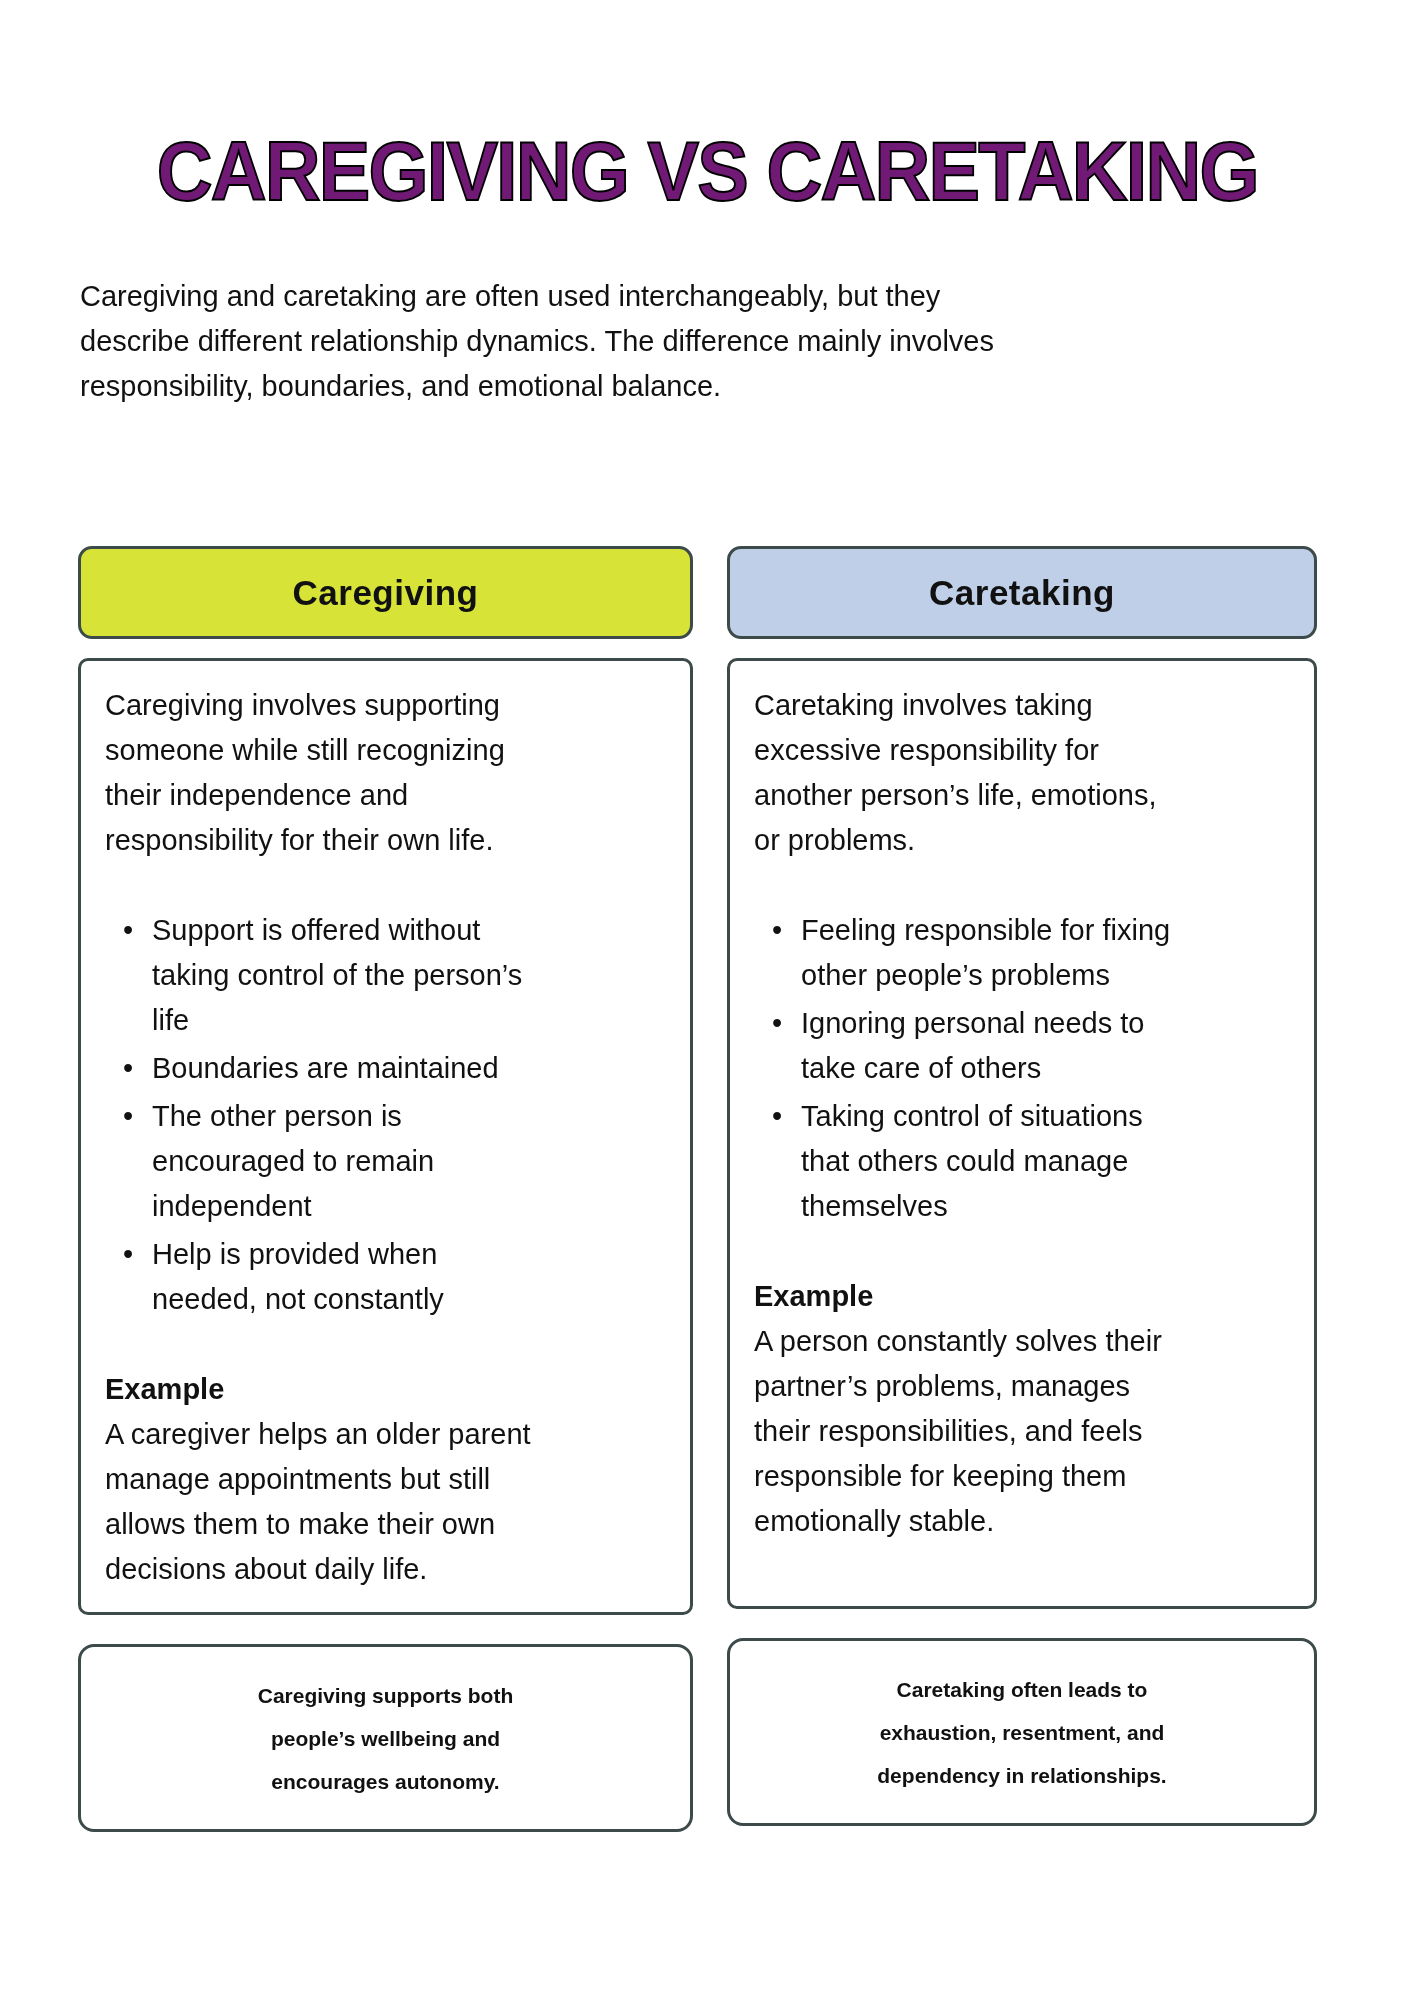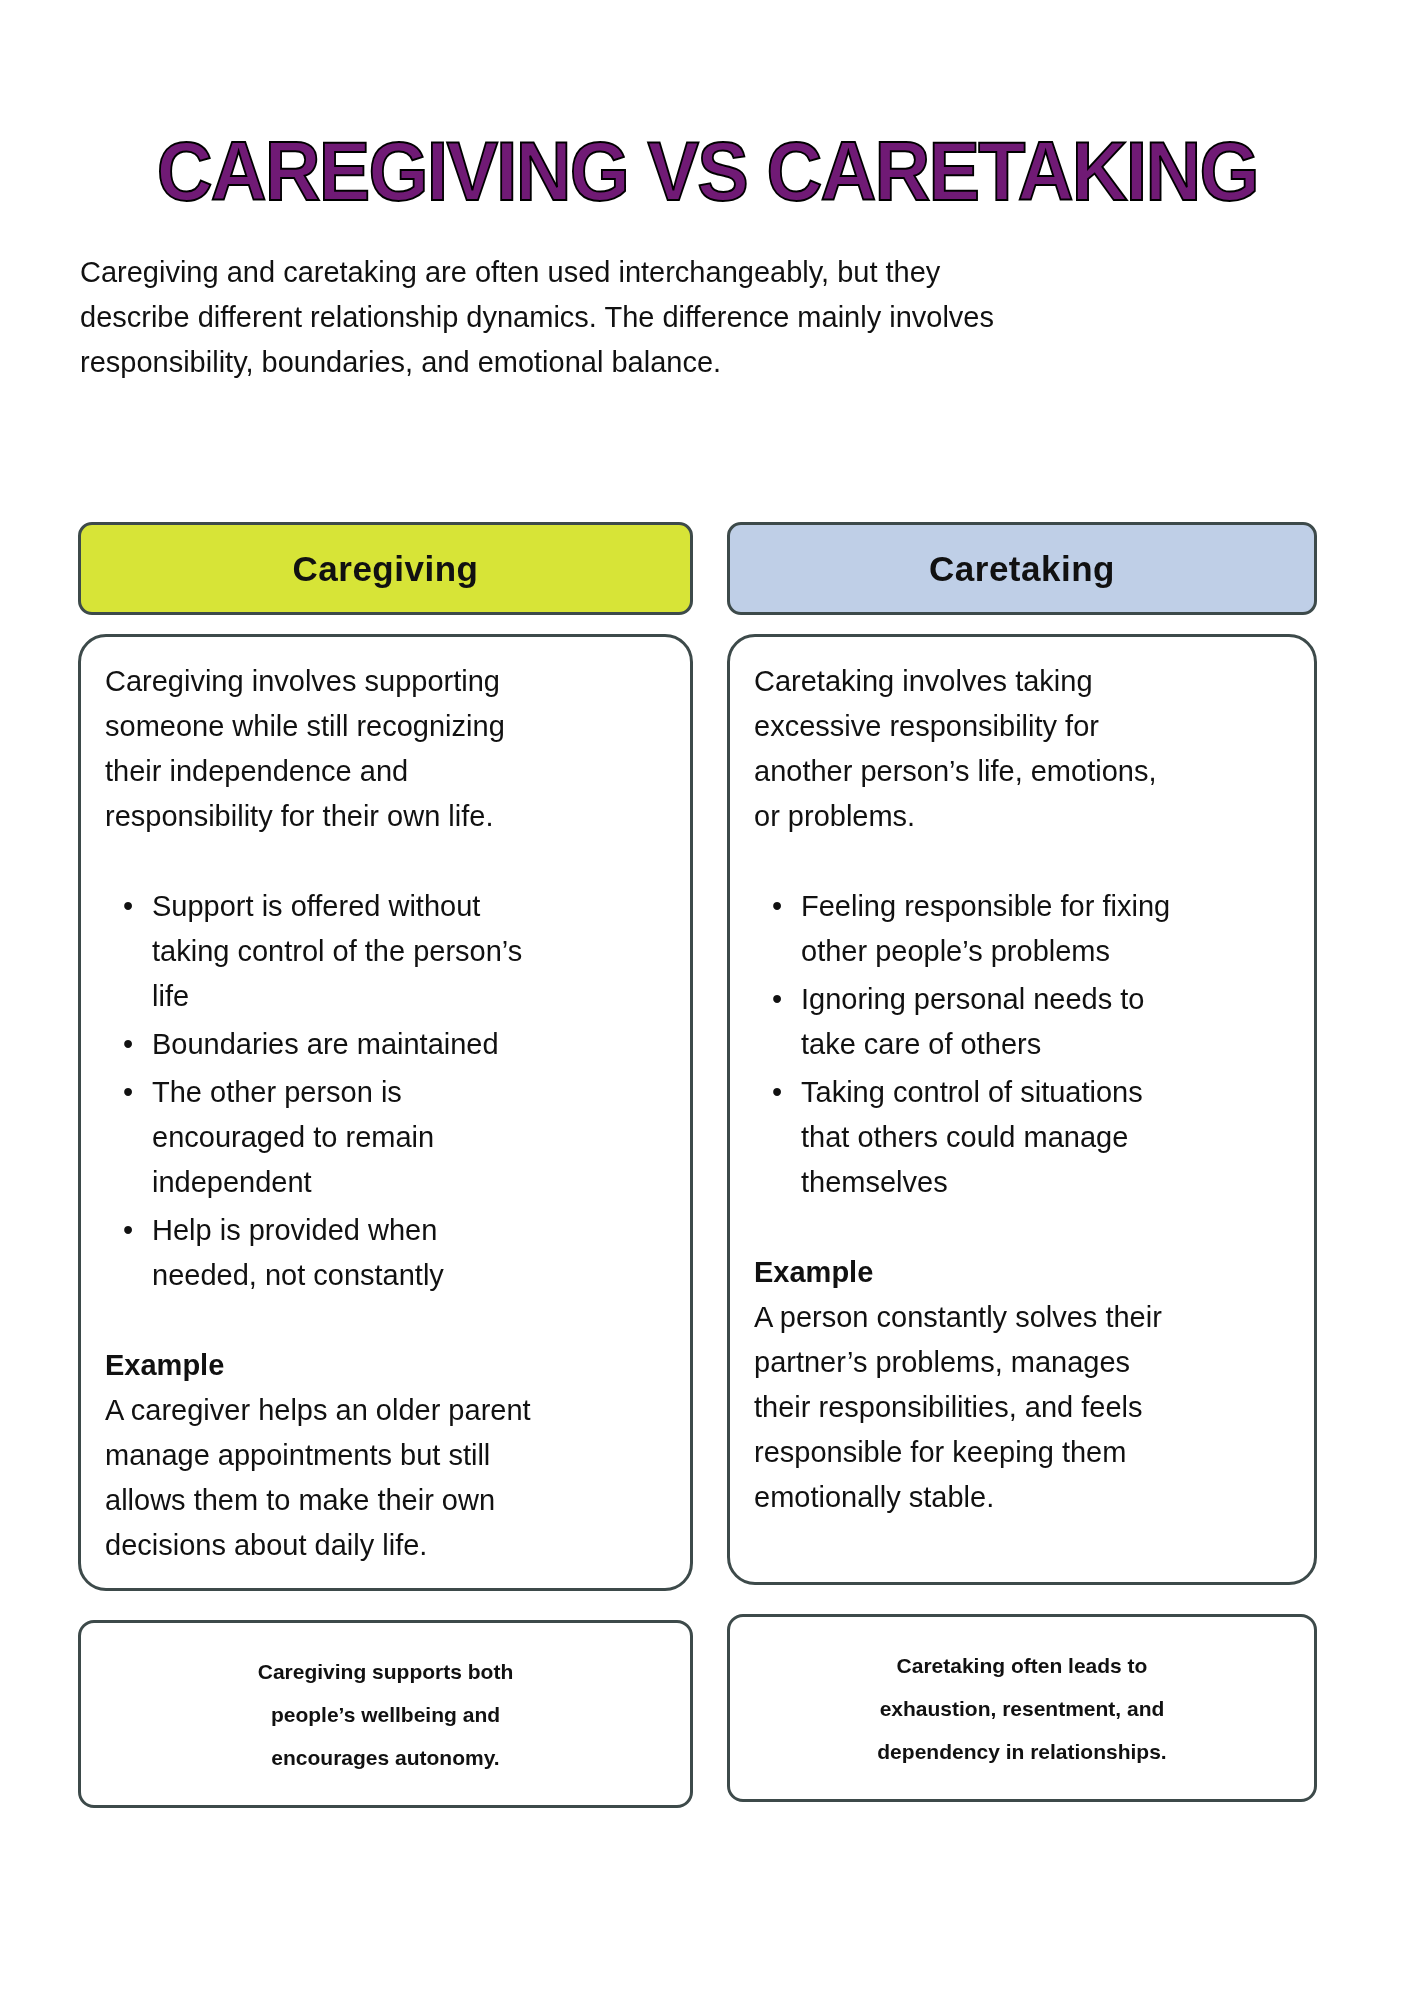--- a/index.html
+++ b/index.html
@@ -36,21 +36,21 @@
     color: #701a75;
     -webkit-text-stroke: 2px #000;
   }
   .title .squeeze {
     display: inline-block;
     transform: scaleX(0.92);
     transform-origin: 50% 50%;
     white-space: nowrap;
   }
   .intro {
-    margin: 34px 97px 0 80px;
+    margin: 58px 97px 0 80px;
     font-size: 29px;
     line-height: 45px;
     white-space: pre-line;
   }
   .columns {
     display: grid;
     grid-template-columns: 615px 590px;
     column-gap: 34px;
     margin: 137px 97px 0 78px;
   }
@@ -65,21 +65,21 @@
   .hdr-label {
     font-weight: bold;
     font-size: 35px;
     letter-spacing: 0.5px;
   }
   .col-caregiving .hdr-box { background: var(--caregiving-header); }
   .col-caretaking .hdr-box { background: var(--caretaking-header); align-items: center; }
   .body-box {
     margin-top: 19px;
     border: 3px solid var(--box-border);
-    border-radius: 28px;
+    border-radius: 10px;
     background: #fff;
     min-height: 951px;
     padding: 22px 36px 20px 24px;
     font-size: 29px;
     line-height: 45px;
   }
   .desc {
     margin: 0;
     white-space: pre-line;
   }

